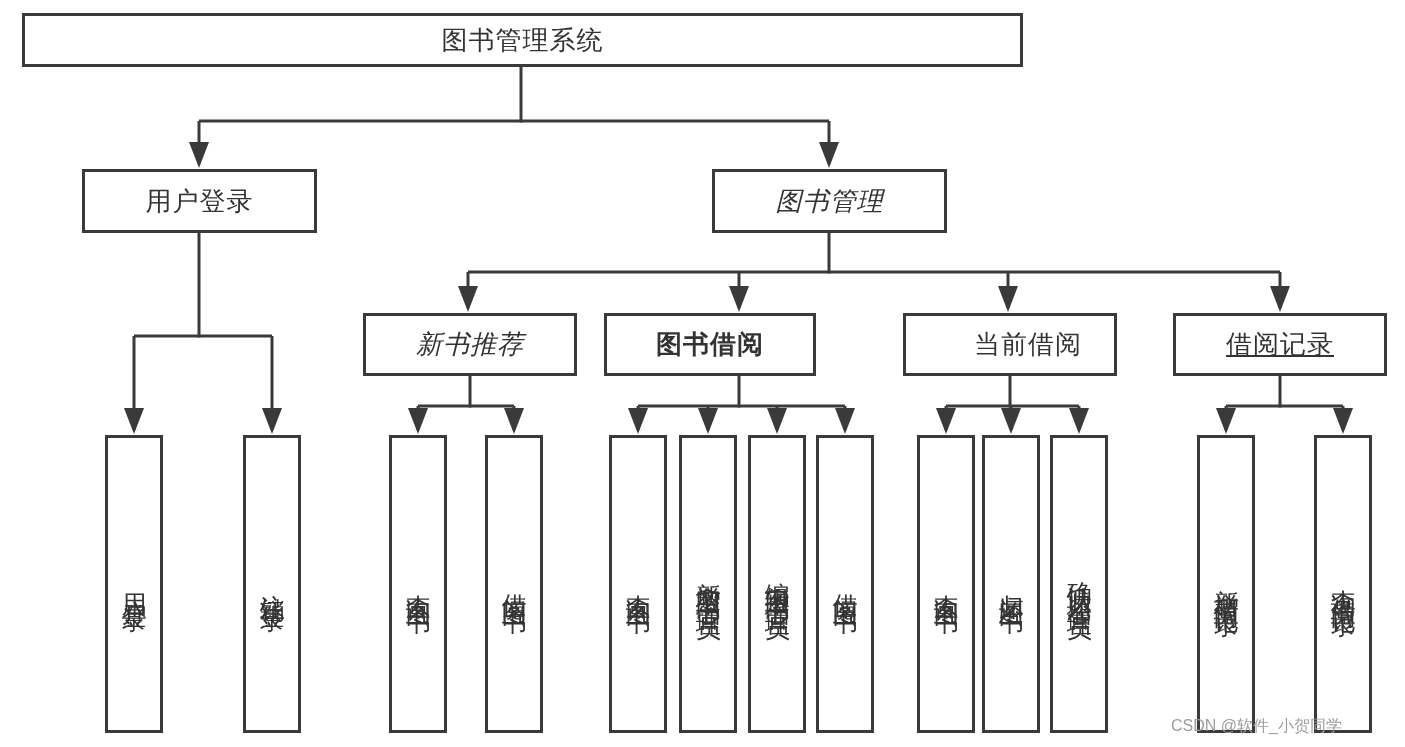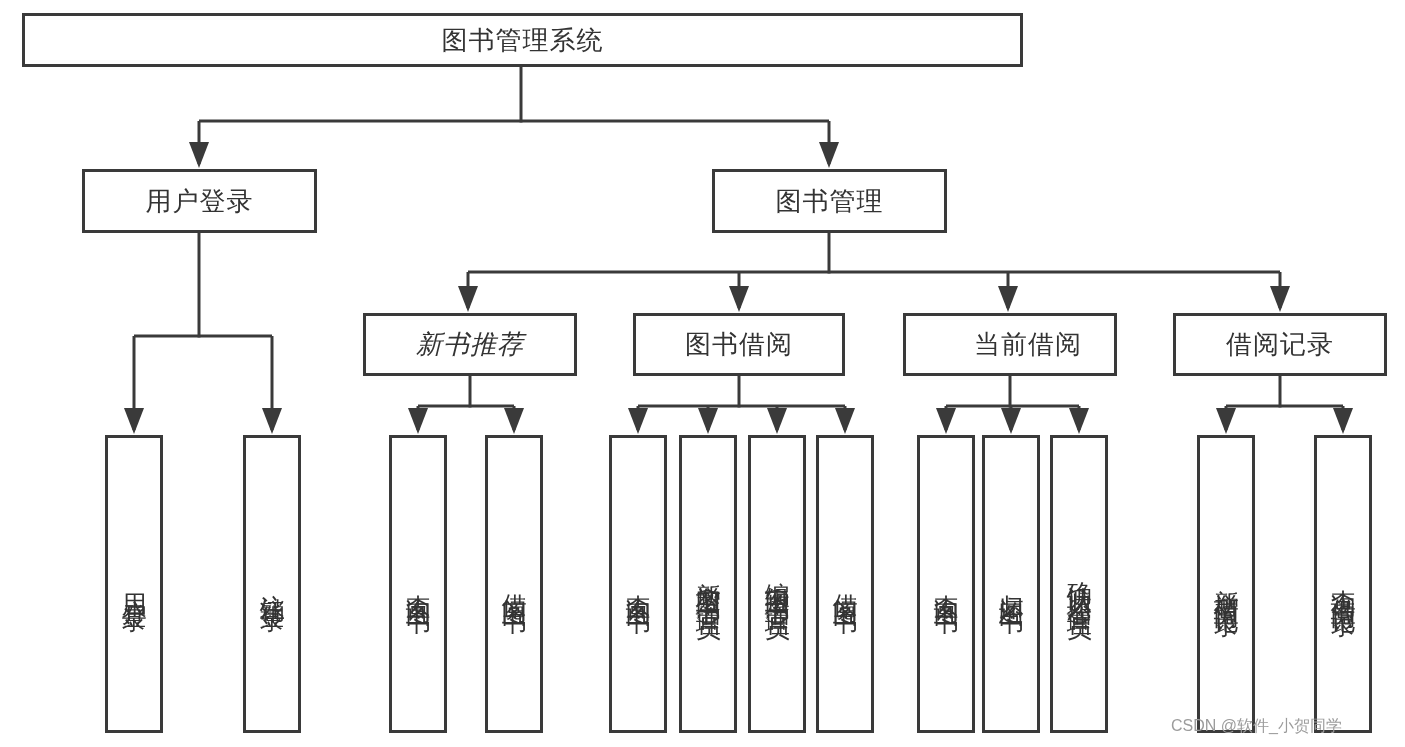--- a/index.html
+++ b/index.html
@@ -125,26 +125,26 @@
       <line x1="1280" y1="376" x2="1280" y2="407.5"></line>
       <line x1="1226" y1="406" x2="1343" y2="406"></line>
       <line x1="1226" y1="406" x2="1226" y2="430" marker-end="url(#arrow)"></line>
       <line x1="1343" y1="406" x2="1343" y2="430" marker-end="url(#arrow)"></line>
     </g>
   </svg>
 
   <div class="node hbox" style="left:22px; top:13px; width:1001px; height:54px;">图书管理系统</div>
 
   <div class="node hbox" style="left:82px; top:169px; width:235px; height:64px;">用户登录</div>
-  <div class="node hbox" style="left:712px; top:169px; width:235px; height:64px;">图书管理</div>
+  <div class="node hbox" style="left:712px; top:169px; width:235px; height:64px;font-style:italic;">图书管理</div>
 
   <div class="node hbox" style="left:363px; top:313px; width:214px; height:63px;font-style:italic;">新书推荐</div>
-  <div class="node hbox" style="left:633px; top:313px; width:212px; height:63px;">图书借阅</div>
+  <div class="node hbox" style="left:604px; top:313px; width:212px; height:63px;font-weight:bold;">图书借阅</div>
   <div class="node hbox" style="left:903px; top:313px; width:214px; height:63px;padding-left:36px;">当前借阅</div>
-  <div class="node hbox" style="left:1173px; top:313px; width:214px; height:63px;">借阅记录</div>
+  <div class="node hbox" style="left:1173px; top:313px; width:214px; height:63px;text-decoration:underline;">借阅记录</div>
 
   <div class="node vbox" style="left:105px; top:435px; width:58px; height:298px;">
     <span class="vlabel">用户登录</span>
   </div>
   <div class="node vbox" style="left:243px; top:435px; width:58px; height:298px;">
     <span class="vlabel">注销登录</span>
   </div>
 
   <div class="node vbox" style="left:389px; top:435px; width:58px; height:298px;">
     <span class="vlabel">查询图书</span>

